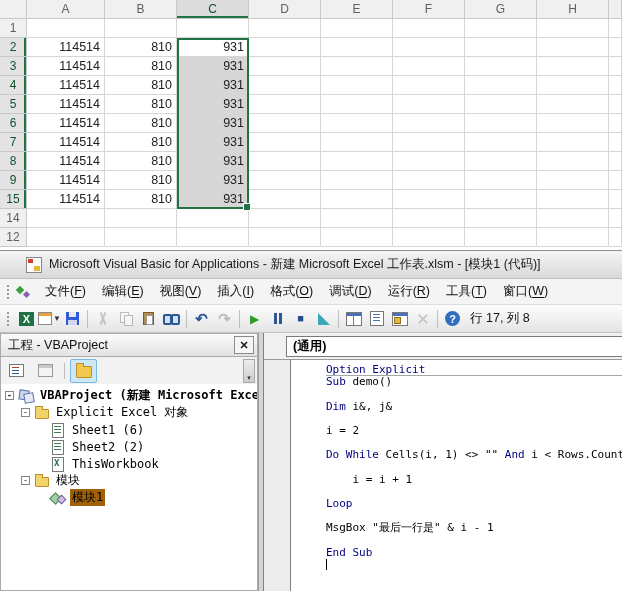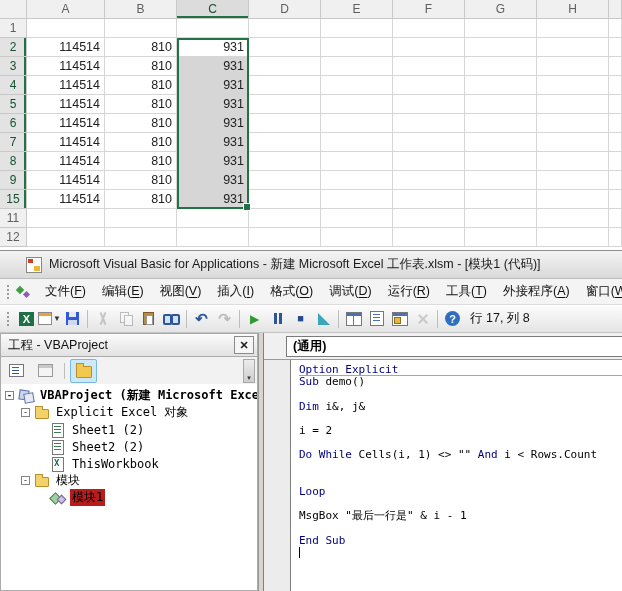--- a/index.html
+++ b/index.html
@@ -100,41 +100,41 @@
   .ic-viewcode{width:13px;height:11px;background:#fff;border:1px solid #777;position:relative;}
   .ic-viewcode::after{content:"";position:absolute;left:2px;top:2px;width:7px;height:1px;background:#c0392b;box-shadow:0 3px 0 #2b5797,0 6px 0 #2b5797;}
   .ic-viewobj{width:13px;height:11px;background:#f4f4f4;border:1px solid #9a9a9a;box-shadow:inset 0 3px 0 #c9c9c9;}
   .ic-folder{width:14px;height:10px;background:#f3c84f;border:1px solid #b8912d;border-radius:1px;position:relative;margin-top:3px;}
   .ic-folder::before{content:"";position:absolute;left:-1px;top:-4px;width:6px;height:3px;background:#f3c84f;border:1px solid #b8912d;border-bottom:none;}
 
   .proj-tree{flex:1;background:#fff;border:1px solid #ababab;border-top:none;overflow:hidden;padding:3px 0 0 4px;box-sizing:border-box;}
   .tree-row{display:flex;align-items:center;height:17px;font-family:"DejaVu Sans Mono",monospace;font-size:12px;color:#000;white-space:nowrap;overflow:hidden;}
   .tree-row.bold{font-weight:bold;}
   .tree-label{padding:0 2px;}
-  .tree-row.selected .tree-label{background:#b91c1c;}
+  .tree-row.selected .tree-label{background:#a16207;}
   .exp{width:9px;height:9px;flex:none;border:1px solid #848484;background:#fff;color:#333;font-size:9px;line-height:7px;
        text-align:center;margin-right:4px;box-sizing:border-box;}
   .ti{width:17px;height:15px;position:relative;display:inline-block;flex:none;margin-right:3px;}
   .ti-project::before{content:"";position:absolute;left:1px;top:2px;width:8px;height:8px;background:#cbd6ea;border:1px solid #5a6fae;transform:rotate(8deg);}
   .ti-project::after{content:"";position:absolute;left:6px;top:5px;width:8px;height:8px;background:#e7eaf2;border:1px solid #5a6fae;transform:rotate(-10deg);}
   .ti-folder::before{content:"";position:absolute;left:1px;top:4px;width:12px;height:8px;background:#f3d26a;border:1px solid #b8912d;border-radius:1px;}
   .ti-folder::after{content:"";position:absolute;left:1px;top:1px;width:6px;height:3px;background:#f3d26a;border:1px solid #b8912d;border-bottom:none;}
   .ti-sheet::before{content:"";position:absolute;left:2px;top:1px;width:10px;height:13px;background:#fff;border:1px solid #777;}
   .ti-sheet::after{content:"";position:absolute;left:4px;top:4px;width:7px;height:1px;background:#3f7d4f;box-shadow:0 3px 0 #3f7d4f,0 6px 0 #3f7d4f;}
   .ti-workbook::before{content:"";position:absolute;left:2px;top:1px;width:10px;height:13px;background:#fff;border:1px solid #777;}
   .ti-workbook::after{content:"X";position:absolute;left:4px;top:2px;font-size:9px;font-weight:bold;color:#1e7145;}
   .ti-module::before{content:"";position:absolute;left:1px;top:4px;width:7px;height:7px;background:#9fd09f;border:1px solid #4f7f4f;transform:rotate(45deg);}
   .ti-module::after{content:"";position:absolute;left:8px;top:6px;width:5px;height:5px;background:#cfc2e0;border:1px solid #6f5f9f;transform:rotate(45deg);}
 
   .splitter{width:4px;flex:none;background:#d8d5d0;}
   .code-win{flex:1;display:flex;flex-direction:column;background:#fff;border-left:1px solid #808080;box-sizing:border-box;overflow:hidden;}
   .combo-row{height:27px;background:#f0f0f0;display:flex;align-items:flex-start;padding:3px 0 0 22px;box-sizing:border-box;border-bottom:1px solid #9a9a9a;}
   .combo{flex:1;height:21px;border:1px solid #7a7a7a;border-right:none;background:#fff;display:flex;align-items:center;
          padding-left:6px;font-weight:bold;font-size:12.5px;color:#000;box-sizing:border-box;}
-  .code-area{flex:1;display:flex;overflow:hidden;}
+  .code-area{flex:1;display:flex;overflow:hidden;gap:27px;}
   .code-margin{width:26px;flex:none;background:#ececec;border-right:1px solid #808080;}
   .code-editor{flex:1;padding:4px 0 0 8px;overflow:hidden;}
   .code-line{height:12.2px;white-space:pre;font-family:"DejaVu Sans Mono",monospace;font-size:11px;line-height:12.2px;}
   .code-line.proc-sep{border-bottom:1px solid #a6a6a6;box-sizing:border-box;}
   .kw{color:#00007f;}
   .tx{color:#000;}
   .caret{display:inline-block;width:1px;height:11px;background:#000;vertical-align:-2px;}
 </style>
 </head>
 <body>
@@ -268,21 +268,21 @@
         <div class="gcell" style="width: 72px;">810</div>
         <div class="gcell fill" style="width: 72px;">931</div>
         <div class="gcell" style="width: 72px;"></div>
         <div class="gcell" style="width: 72px;"></div>
         <div class="gcell" style="width: 72px;"></div>
         <div class="gcell" style="width: 72px;"></div>
         <div class="gcell" style="width: 72px;"></div>
         <div class="gcell" style="width: 13px;"></div>
       </div>
       <div class="grid-row">
-        <div class="ghead rowhead" style="width: 27px;">11</div>
+        <div class="ghead rowhead" style="width: 27px;">14</div>
         <div class="gcell" style="width: 78px;"></div>
         <div class="gcell" style="width: 72px;"></div>
         <div class="gcell" style="width: 72px;"></div>
         <div class="gcell" style="width: 72px;"></div>
         <div class="gcell" style="width: 72px;"></div>
         <div class="gcell" style="width: 72px;"></div>
         <div class="gcell" style="width: 72px;"></div>
         <div class="gcell" style="width: 72px;"></div>
         <div class="gcell" style="width: 13px;"></div>
       </div>
@@ -314,21 +314,20 @@
       <span class="grip"></span>
       <span class="ic-module-win"></span>
     <span class="menu-item">文件(<u>F</u>)</span>
         <span class="menu-item">编辑(<u>E</u>)</span>
         <span class="menu-item">视图(<u>V</u>)</span>
         <span class="menu-item">插入(<u>I</u>)</span>
         <span class="menu-item">格式(<u>O</u>)</span>
         <span class="menu-item">调试(<u>D</u>)</span>
         <span class="menu-item">运行(<u>R</u>)</span>
         <span class="menu-item">工具(<u>T</u>)</span>
-        <span class="menu-item">外接程序(<u>A</u>)</span>
         <span class="menu-item">窗口(<u>W</u>)</span>
       </div>
 
     <div class="toolbar">
       <span class="grip"></span>
     <span class="tb-btn">
           <span class="ic-excel">X</span>
         </span>
         <span class="tb-btn">
           <span class="ic-userform"></span>
@@ -421,21 +420,21 @@
               <span class="tree-label">VBAProject (新建 Microsoft Excel 工作表.xlsm)</span>
             </div>
             <div class="tree-row" style="padding-left: 16px;">
               <span class="exp">-</span>
               <span class="ti ti-folder"></span>
               <span class="tree-label">Explicit Excel 对象</span>
             </div>
             <div class="tree-row" style="padding-left: 32px;">
               <span style="width: 13px; flex: 0 0 auto;"></span>
               <span class="ti ti-sheet"></span>
-              <span class="tree-label">Sheet1 (2)</span>
+              <span class="tree-label">Sheet1 (6)</span>
             </div>
             <div class="tree-row" style="padding-left: 32px;">
               <span style="width: 13px; flex: 0 0 auto;"></span>
               <span class="ti ti-sheet"></span>
               <span class="tree-label">Sheet2 (2)</span>
             </div>
             <div class="tree-row" style="padding-left: 32px;">
               <span style="width: 13px; flex: 0 0 auto;"></span>
               <span class="ti ti-workbook"></span>
               <span class="tree-label">ThisWorkbook</span>
@@ -464,20 +463,21 @@
           <div class="code-editor">
               <div class="code-line proc-sep"><span class="kw">Option Explicit</span></div>
               <div class="code-line"><span class="kw">Sub</span><span class="tx"> demo()</span></div>
               <div class="code-line"></div>
               <div class="code-line"><span class="kw">Dim</span><span class="tx"> i&amp;, j&amp;</span></div>
               <div class="code-line"></div>
               <div class="code-line"><span class="tx">i = 2</span></div>
               <div class="code-line"></div>
               <div class="code-line"><span class="kw">Do While</span><span class="tx"> Cells(i, 1) &lt;&gt; "" </span><span class="kw">And</span><span class="tx"> i &lt; Rows.Count</span></div>
               <div class="code-line"></div>
+              <div class="code-line"><span class="tx">    i = i + 1</span></div>
               <div class="code-line"></div>
               <div class="code-line"><span class="kw">Loop</span></div>
               <div class="code-line"></div>
               <div class="code-line"><span class="tx">MsgBox "最后一行是" &amp; i - 1</span></div>
               <div class="code-line"></div>
               <div class="code-line"><span class="kw">End Sub</span></div>
               <div class="code-line"><span class="caret"></span></div>
             </div>
         </div>
       </div>

